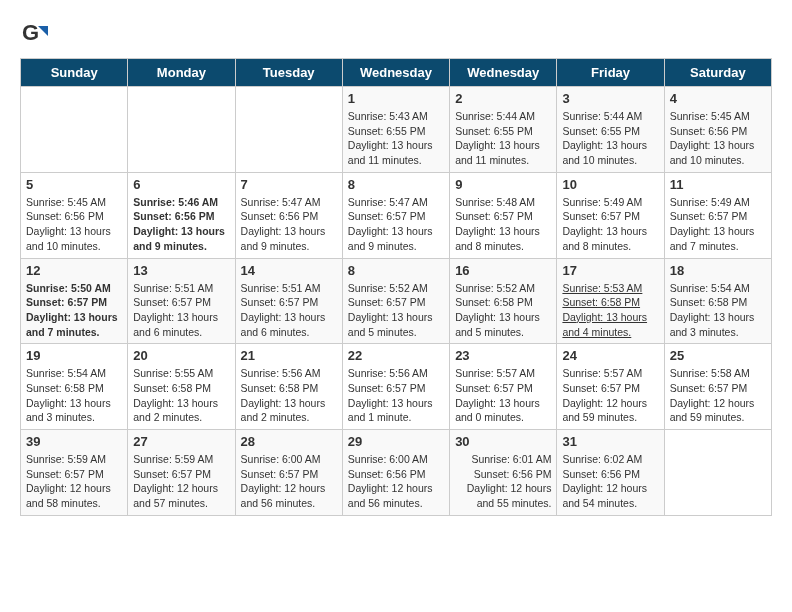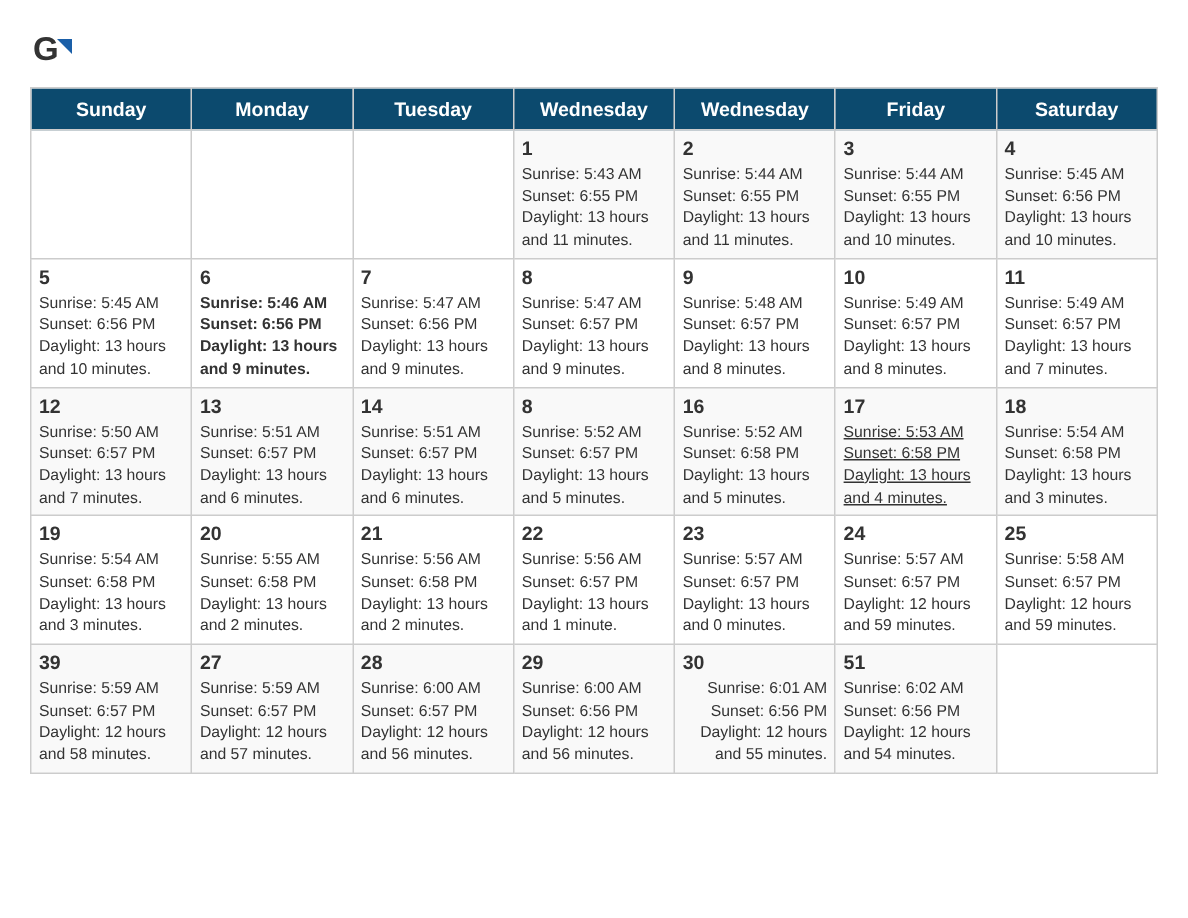--- a/index.html
+++ b/index.html
@@ -194,21 +194,21 @@
           <div class="day-number">11</div>
           <div class="day-info" style="white-space: pre-line;">Sunrise: 5:49 AM
 Sunset: 6:57 PM
 Daylight: 13 hours
 and 7 minutes.</div>
         </td>
       </tr>
       <tr>
         <td>
           <div class="day-number">12</div>
-          <div class="day-info" style="white-space: pre-line;">Sunrise: 5:50 AM
+          <div class="day-info" style="white-space: pre-line; font-weight: bold;">Sunrise: 5:50 AM
 Sunset: 6:57 PM
 Daylight: 13 hours
 and 7 minutes.</div>
         </td>
         <td>
           <div class="day-number">13</div>
           <div class="day-info" style="white-space: pre-line;">Sunrise: 5:51 AM
 Sunset: 6:57 PM
 Daylight: 13 hours
 and 6 minutes.</div>
@@ -330,21 +330,21 @@
 and 56 minutes.</div>
         </td>
         <td>
           <div class="day-number">30</div>
           <div class="day-info" style="white-space: pre-line; text-align: right;">Sunrise: 6:01 AM
 Sunset: 6:56 PM
 Daylight: 12 hours
 and 55 minutes.</div>
         </td>
         <td>
-          <div class="day-number">51</div>
+          <div class="day-number">31</div>
           <div class="day-info" style="white-space: pre-line;">Sunrise: 6:02 AM
 Sunset: 6:56 PM
 Daylight: 12 hours
 and 54 minutes.</div>
         </td>
         <td class="empty"></td>
       </tr>
     </tbody>
 </table>
 

